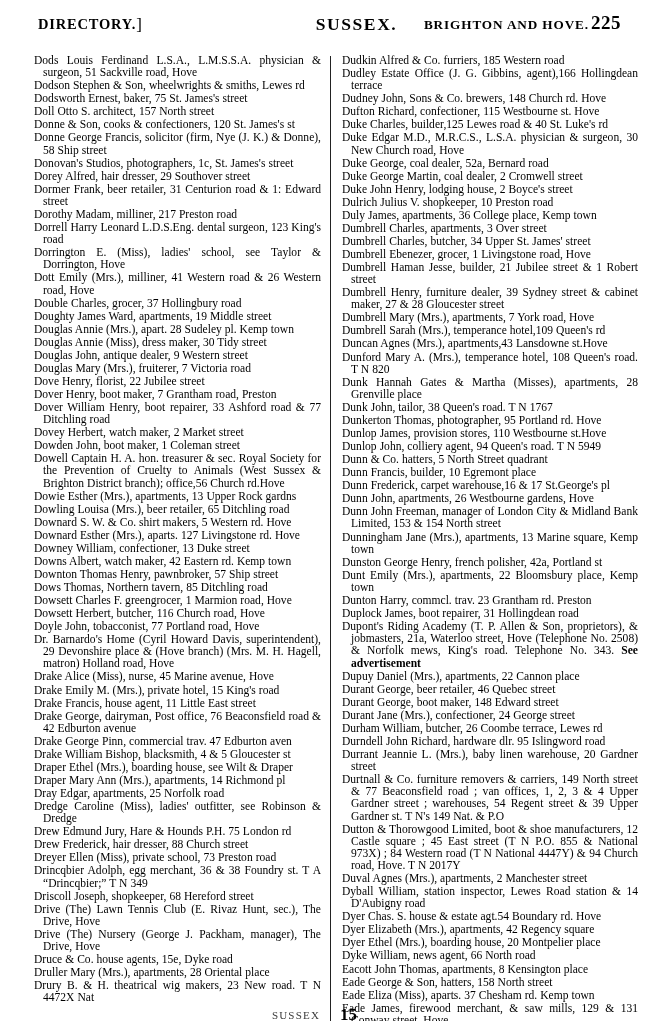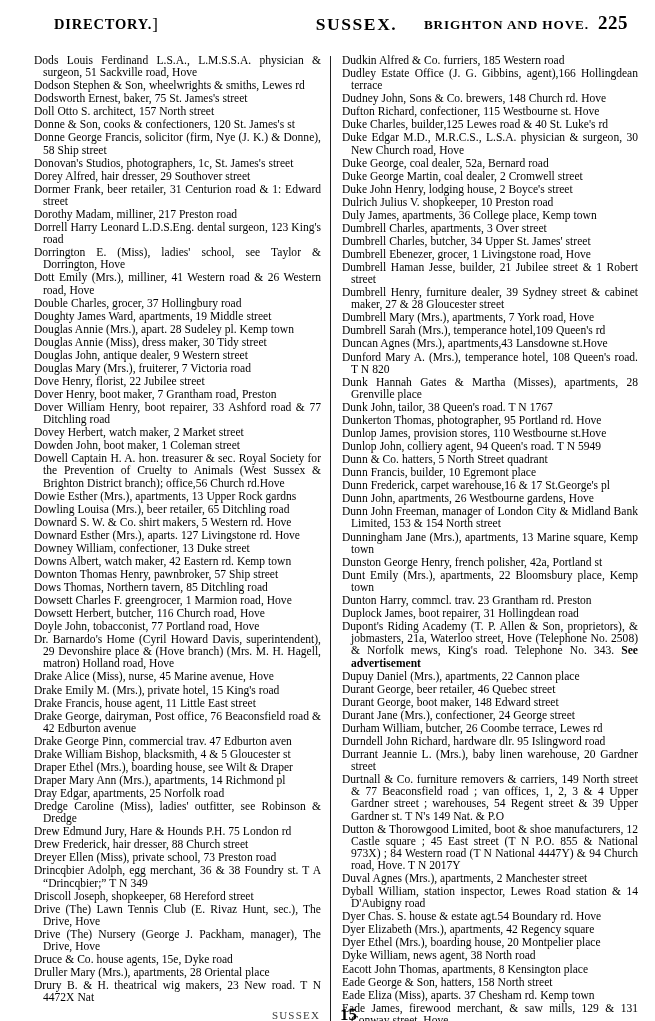--- a/index.html
+++ b/index.html
@@ -25,21 +25,21 @@
   }
 
   
   .running-head {
     position: relative;
     height: 34px;
     margin: 14px 22px 0 38px;
   }
   .rh-left {
     position: absolute;
-    left: 16px;
+    left: 0;
     top: 2px;
     font-size: 14.5px;
     letter-spacing: 0.8px;
     font-variant: small-caps;
     font-weight: 600;
     white-space: nowrap;
   }
   .rh-bracket {
     font-weight: 400;
     font-size: 17px;
@@ -63,21 +63,21 @@
     right: 44px;
     top: 3px;
     font-size: 13.2px;
     letter-spacing: 0.9px;
     font-variant: small-caps;
     font-weight: 700;
     white-space: nowrap;
   }
   .rh-page {
     position: absolute;
-    right: 5px;
+    right: 12px;
     top: -2px;
     font-size: 19px;
     font-weight: 700;
     letter-spacing: 0.5px;
   }
 
   
   .columns {
     position: relative;
     margin: 6px 14px 0 34px;
@@ -261,21 +261,21 @@
         <p class="entry">Durham William, butcher, 26 Coombe terrace, Lewes rd</p>
         <p class="entry">Durndell John Richard, hardware dlr. 95 Islingword road</p>
         <p class="entry">Durrant Jeannie L. (Mrs.), baby linen warehouse, 20 Gardner street</p>
         <p class="entry">Durtnall &amp; Co. furniture removers &amp; carriers, 149 North street &amp; 77 Beaconsfield road ; van offices, 1, 2, 3 &amp; 4 Upper Gardner street ; warehouses, 54 Regent street &amp; 39 Upper Gardner st. T N's 149 Nat. &amp; P.O</p>
         <p class="entry">Dutton &amp; Thorowgood Limited, boot &amp; shoe manufacturers, 12 Castle square ; 45 East street (T N P.O. 855 &amp; National 973X) ; 84 Western road (T N National 4447Y) &amp; 94 Church road, Hove. T N 2017Y</p>
         <p class="entry">Duval Agnes (Mrs.), apartments, 2 Manchester street</p>
         <p class="entry">Dyball William, station inspector, Lewes Road station &amp; 14 D'Aubigny road</p>
         <p class="entry">Dyer Chas. S. house &amp; estate agt.54 Boundary rd. Hove</p>
         <p class="entry">Dyer Elizabeth (Mrs.), apartments, 42 Regency square</p>
         <p class="entry">Dyer Ethel (Mrs.), boarding house, 20 Montpelier place</p>
-        <p class="entry">Dyke William, news agent, 38 North road</p>
+        <p class="entry">Dyke William, news agent, 66 North road</p>
         <p class="entry">Eacott John Thomas, apartments, 8 Kensington place</p>
         <p class="entry">Eade George &amp; Son, hatters, 158 North street</p>
         <p class="entry">Eade Eliza (Miss), aparts. 37 Chesham rd. Kemp town</p>
         <p class="entry">Eade James, firewood merchant, &amp; saw mills, 129 &amp; 131 Conway street, Hove</p>
       </div>
   </div>
 
   <div class="footer">
     <span class="footer-sig">SUSSEX</span>
     <span class="footer-num">15</span>

